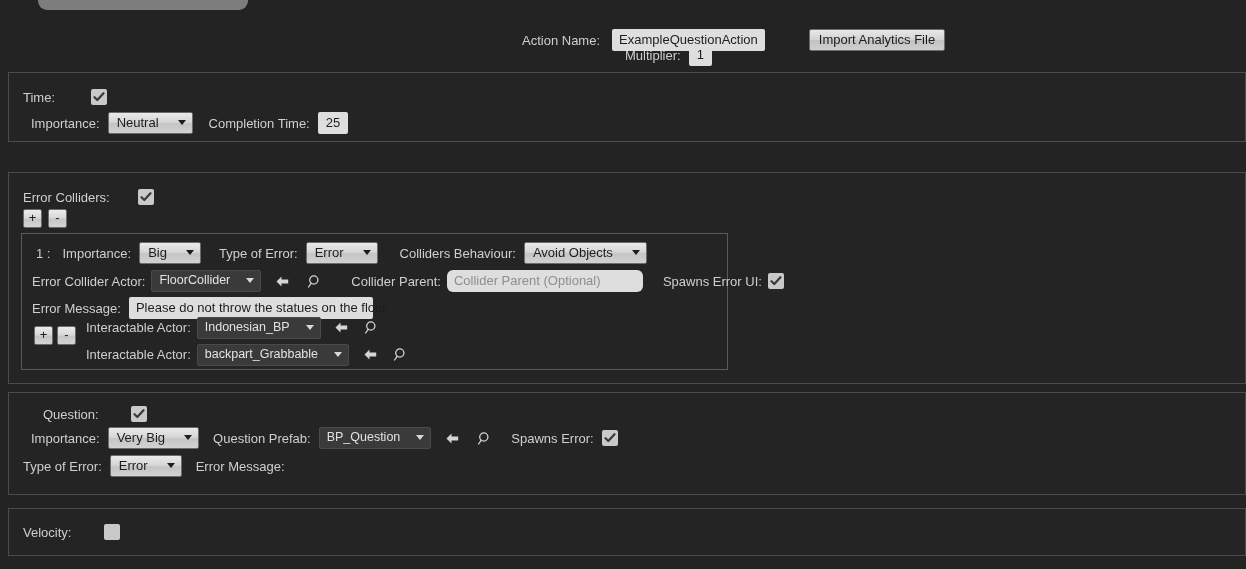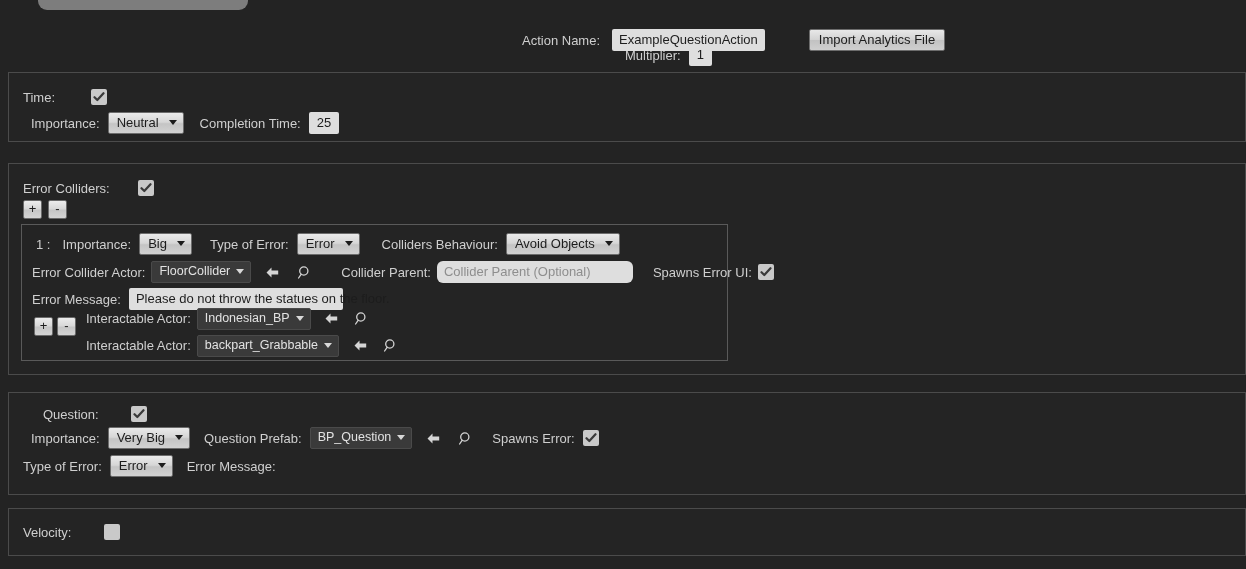--- a/index.html
+++ b/index.html
@@ -95,21 +95,21 @@
   .dropdown {
     background: linear-gradient(to bottom, #eaeaea 0%, #d6d6d6 46%, #c4c4c4 54%, #d2d2d2 100%);
     border: 1px solid #6c6c6c;
     border-radius: 2px;
     color: #1c1c1c;
     font-size: 13px;
     padding: 3px 6px 4px 8px;
     line-height: 1;
     display: inline-flex;
     align-items: center;
-    gap: 10px;
+    gap: 19px;
     white-space: nowrap;
     cursor: default;
   }
   .dropdown .caret {
     width: 0; height: 0;
     border-left: 4px solid transparent;
     border-right: 4px solid transparent;
     border-top: 5px solid #1c1c1c;
     display: inline-block;
   }
@@ -118,21 +118,21 @@
   .objpick {
     background: #3a3a3a;
     border: 1px solid #4a4a4a;
     border-radius: 2px;
     color: #e2e2e2;
     font-size: 12.5px;
     padding: 3px 6px 4px 7px;
     line-height: 1;
     display: inline-flex;
     align-items: center;
-    gap: 6px;
+    gap: 16px;
     white-space: nowrap;
     cursor: default;
   }
   .objpick .caret {
     width: 0; height: 0;
     border-left: 4px solid transparent;
     border-right: 4px solid transparent;
     border-top: 5px solid #d8d8d8;
     display: inline-block;
   }
@@ -204,21 +204,21 @@
     <span class="label">Importance:</span>
     <span class="dropdown">
       <span>Neutral</span>
       <i class="caret"></i>
     </span>
     <span class="label" style="margin-left:8px;">Completion Time:</span>
     <span class="numfield">25</span>
   </div>
 </div>
 
-<div class="panel" style="top:163px; height:212px;">
+<div class="panel" style="top:172px; height:212px;">
 
   <div class="row g6" style="left:14px; top:16px;">
     <span class="label">Error Colliders:</span>
     <span class="chk" style="margin-left:22px;">
       <svg width="12" height="12" viewBox="0 0 12 12">
           <path d="M1.5 6.2 L4.3 9 L10.5 2.2" stroke="#3a3a3a" stroke-width="2.2" fill="none" stroke-linecap="round" stroke-linejoin="round"></path>
         </svg>
     </span>
   </div>
 
@@ -270,21 +270,21 @@
       <span class="label" style="margin-left:14px;">Spawns Error UI:</span>
       <span class="chk">
         <svg width="12" height="12" viewBox="0 0 12 12">
             <path d="M1.5 6.2 L4.3 9 L10.5 2.2" stroke="#3a3a3a" stroke-width="2.2" fill="none" stroke-linecap="round" stroke-linejoin="round"></path>
           </svg>
       </span>
     </div>
 
     <div class="row g8" style="left:10px; top:63px;">
       <span class="label">Error Message:</span>
-      <span class="textfield" style="width:214px;">Please do not throw the statues on the floor.</span>
+      <span class="textfield" style="width:244px;">Please do not throw the statues on the floor.</span>
     </div>
 
     <div class="row g4" style="left:12px; top:92px;">
       <span class="smallbtn">+</span>
       <span class="smallbtn">-</span>
     </div>
 
     <div class="row g6" style="left:64px; top:83px;">
       <span class="label">Interactable Actor:</span>
       <span class="objpick" style="min-width:84px;">

